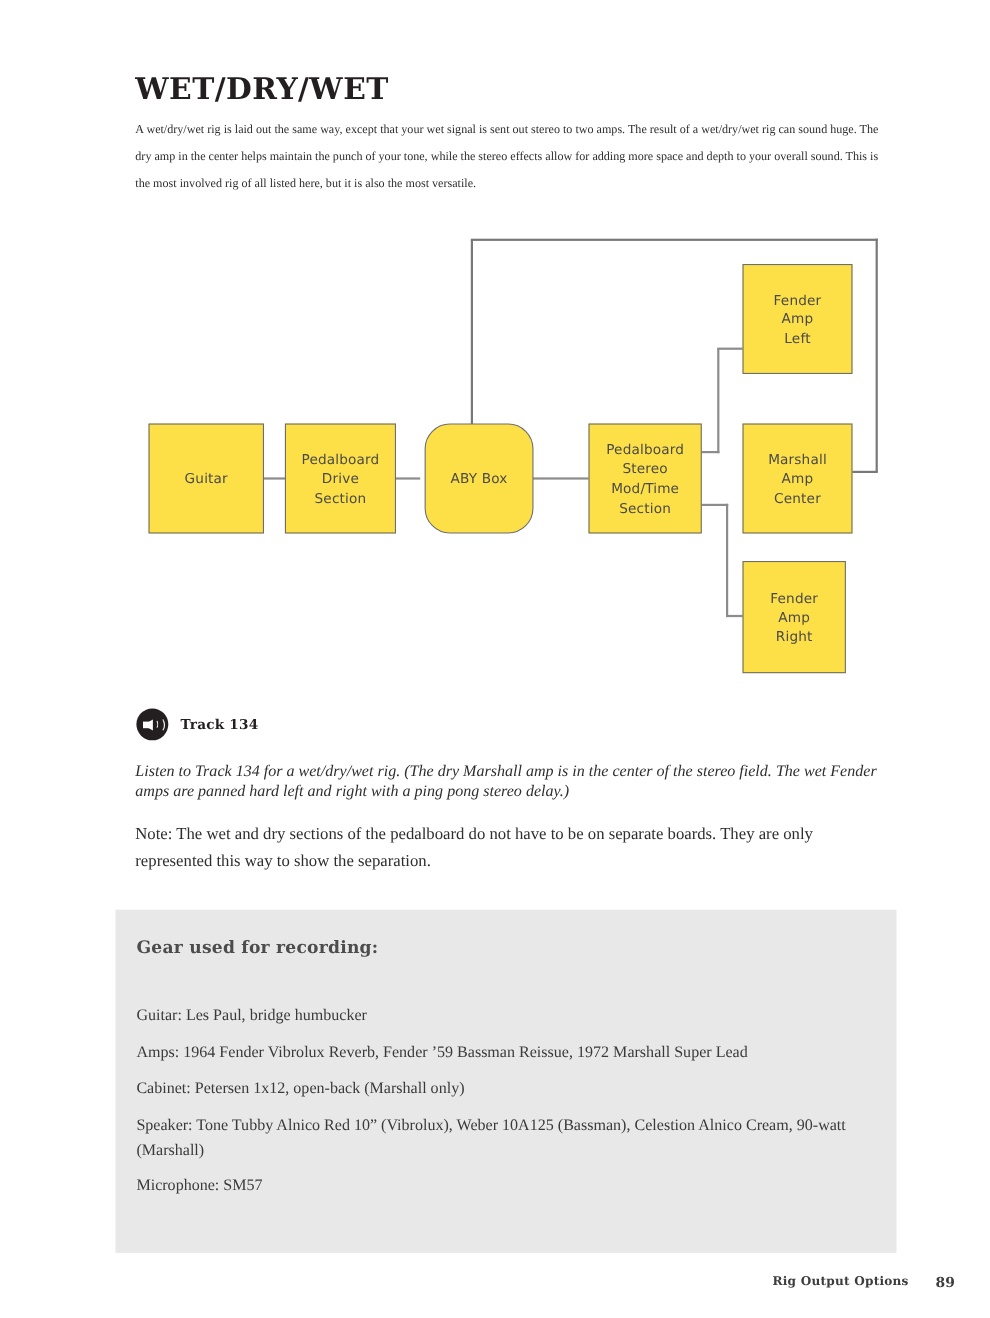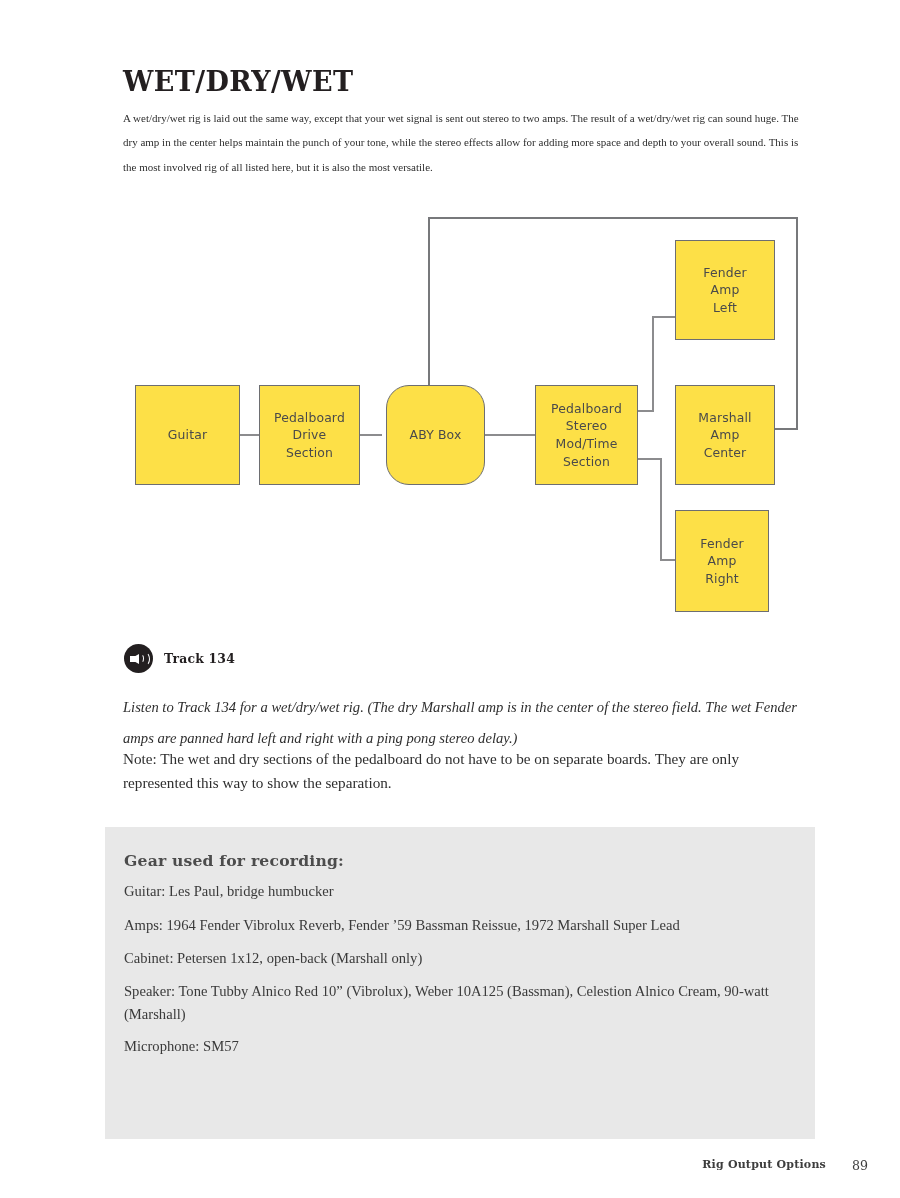--- a/index.html
+++ b/index.html
@@ -137,21 +137,21 @@
   }
 
   
   #track-caption {
     position: absolute;
     left: 123px;
     top: 692px;
     width: 684px;
     font-style: italic;
     font-size: 14.6px;
-    line-height: 31px;
+    line-height: 19px;
     color: #2e2e2e;
   }
   #separation-note {
     position: absolute;
     left: 123px;
     top: 747px;
     width: 684px;
     font-size: 15.2px;
     line-height: 24.2px;
     color: #2e2e2e;
@@ -176,20 +176,21 @@
     color: #4c4c4c;
     letter-spacing: 0.2px;
   }
   .gear-line {
     position: absolute;
     left: 19px;
     width: 660px;
     font-size: 14.6px;
     line-height: 22.6px;
     color: #3a3a3a;
+    margin-top: 32px;
   }
   #gear-line-guitar { top: 53px; }
   #gear-line-amps   { top: 87px; }
   #gear-line-cab    { top: 120px; }
   #gear-line-spk    { top: 153px; }
   #gear-line-mic    { top: 208px; }
 
   
   #page-footer {
     position: absolute;
@@ -206,21 +207,21 @@
     font-weight: bold;
     font-size: 11px;
     color: #3d3d3d;
     letter-spacing: 0.2px;
   }
   #footer-page-number {
     position: absolute;
     right: 32px;
     top: 0;
     font-family: "DejaVu Serif", serif;
-    font-weight: normal;
+    font-weight: bold;
     font-size: 12.6px;
     color: #3d3d3d;
   }
 </style>
 </head>
 <body>
 
 <div class="page">
 
   <div id="section-heading">WET/DRY/WET</div>

